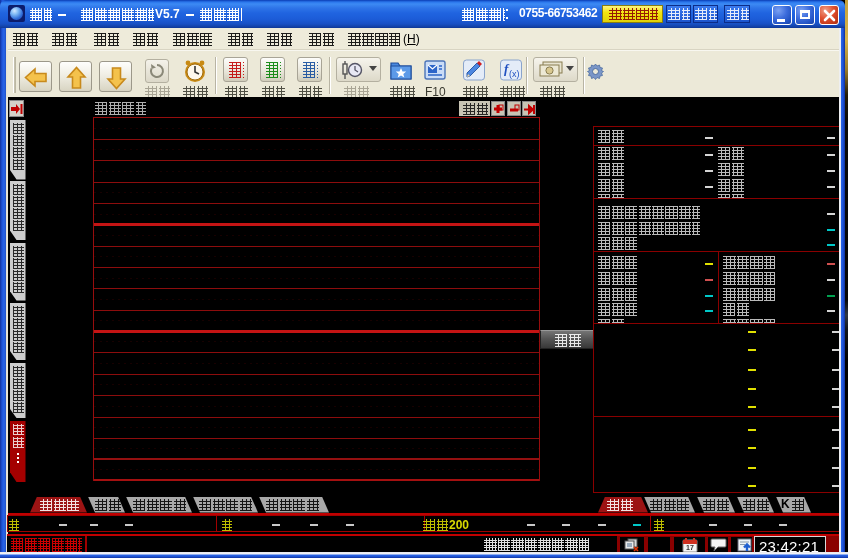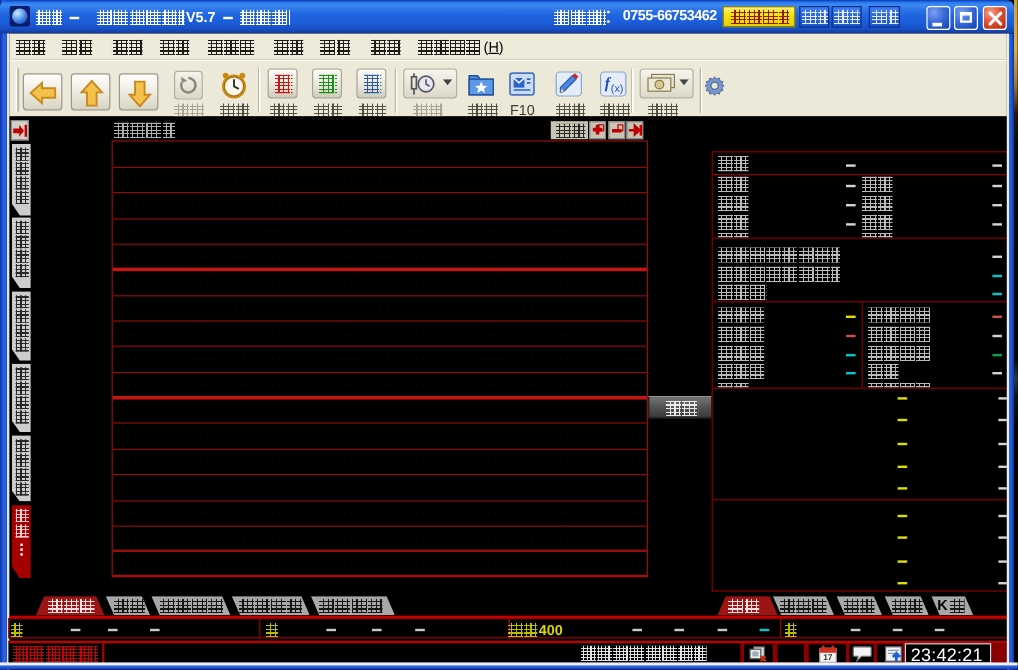--- a/index.html
+++ b/index.html
@@ -447,21 +447,21 @@
     <div class="abs" style="left:642px;top:0;width:1px;height:16px;background:#a00000;"></div>
     <div class="zh" style="left:0px;top:3px;width:11px;height:12px;color:#d8d800;"></div>
     <div class="dash" style="left:51px;top:8px;background:#c8c8c8;"></div>
     <div class="dash" style="left:82px;top:8px;background:#c8c8c8;"></div>
     <div class="dash" style="left:117px;top:8px;background:#c8c8c8;"></div>
     <div class="zh" style="left:213px;top:3px;width:11px;height:12px;color:#d8d800;"></div>
     <div class="dash" style="left:264px;top:8px;background:#c8c8c8;"></div>
     <div class="dash" style="left:302px;top:8px;background:#c8c8c8;"></div>
     <div class="dash" style="left:338px;top:8px;background:#c8c8c8;"></div>
     <div class="zh" style="left:414px;top:3px;width:26px;height:12px;color:#d8d800;"></div>
-    <div class="abs" style="left:441px;top:2px;font-size:12px;font-weight:bold;color:#d8d800;">400</div>
+    <div class="abs" style="left:441px;top:2px;font-size:12px;font-weight:bold;color:#d8d800;">200</div>
     <div class="dash" style="left:519px;top:8px;background:#c8c8c8;"></div>
     <div class="dash" style="left:554px;top:8px;background:#c8c8c8;"></div>
     <div class="dash" style="left:590px;top:8px;background:#c8c8c8;"></div>
     <div class="dash" style="left:625px;top:8px;background:#00c8c8;"></div>
     <div class="zh" style="left:645px;top:3px;width:11px;height:12px;color:#d8d800;"></div>
     <div class="dash" style="left:701px;top:8px;background:#c8c8c8;"></div>
     <div class="dash" style="left:736px;top:8px;background:#c8c8c8;"></div>
     <div class="dash" style="left:771px;top:8px;background:#c8c8c8;"></div>
   </div>
 

